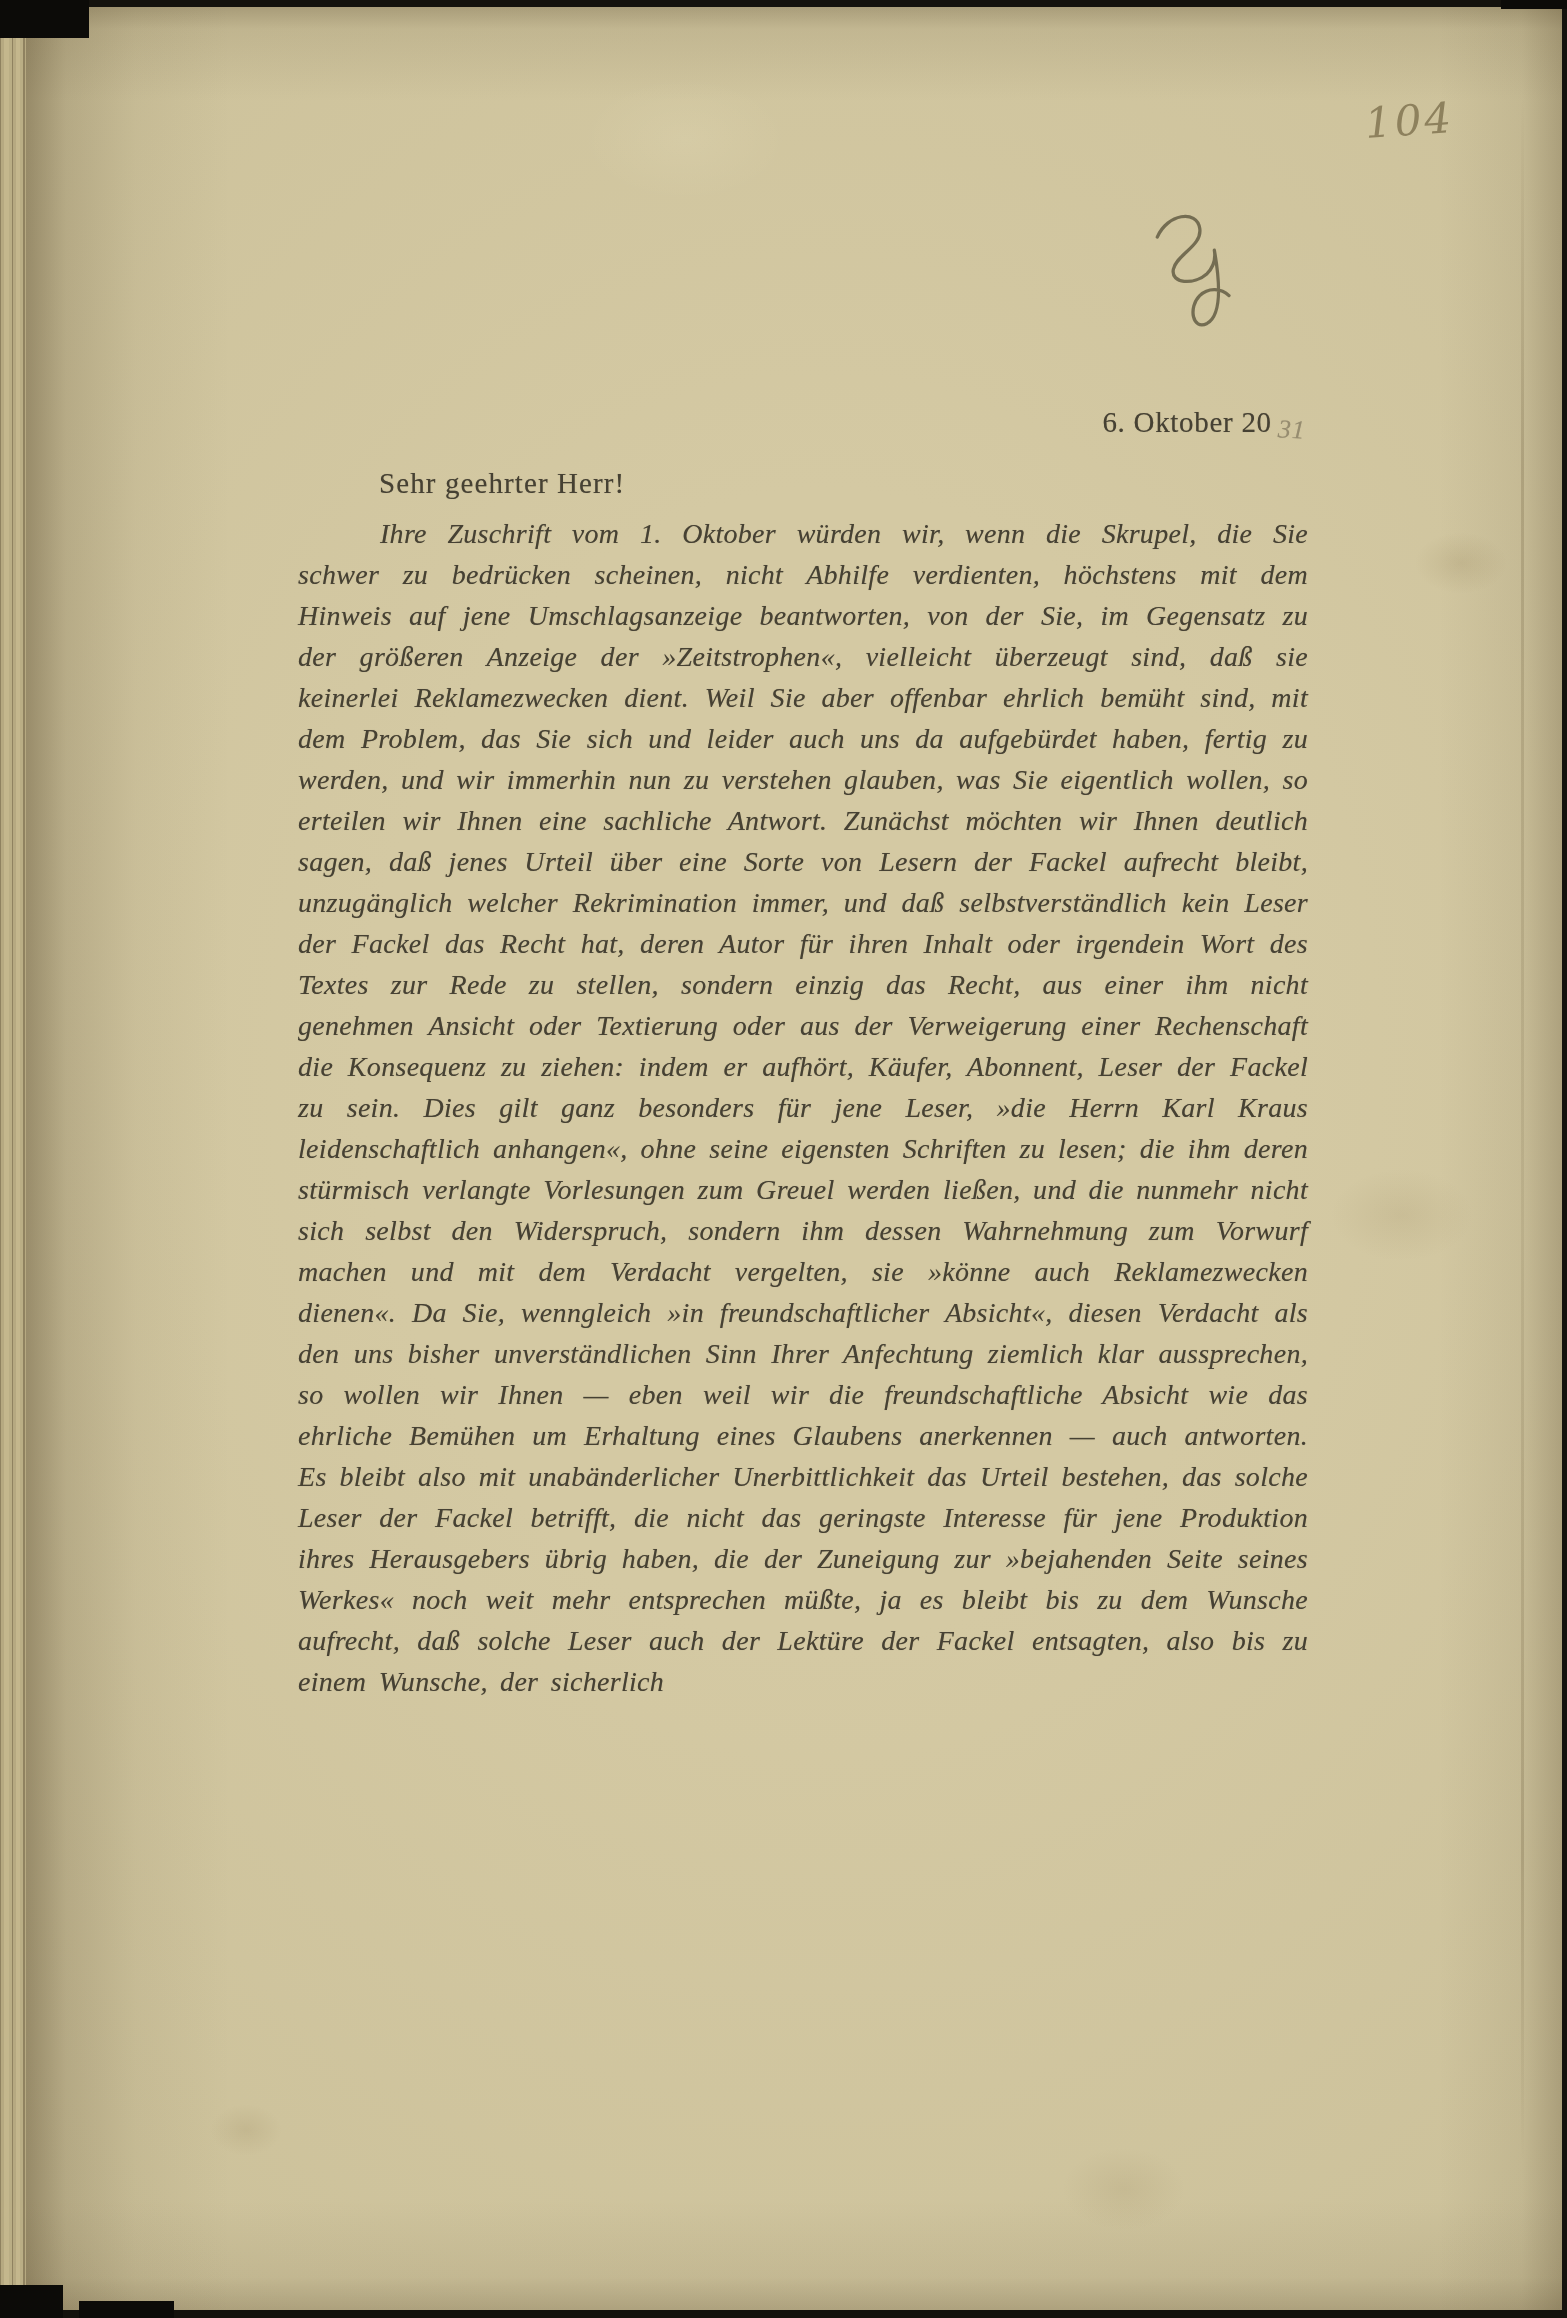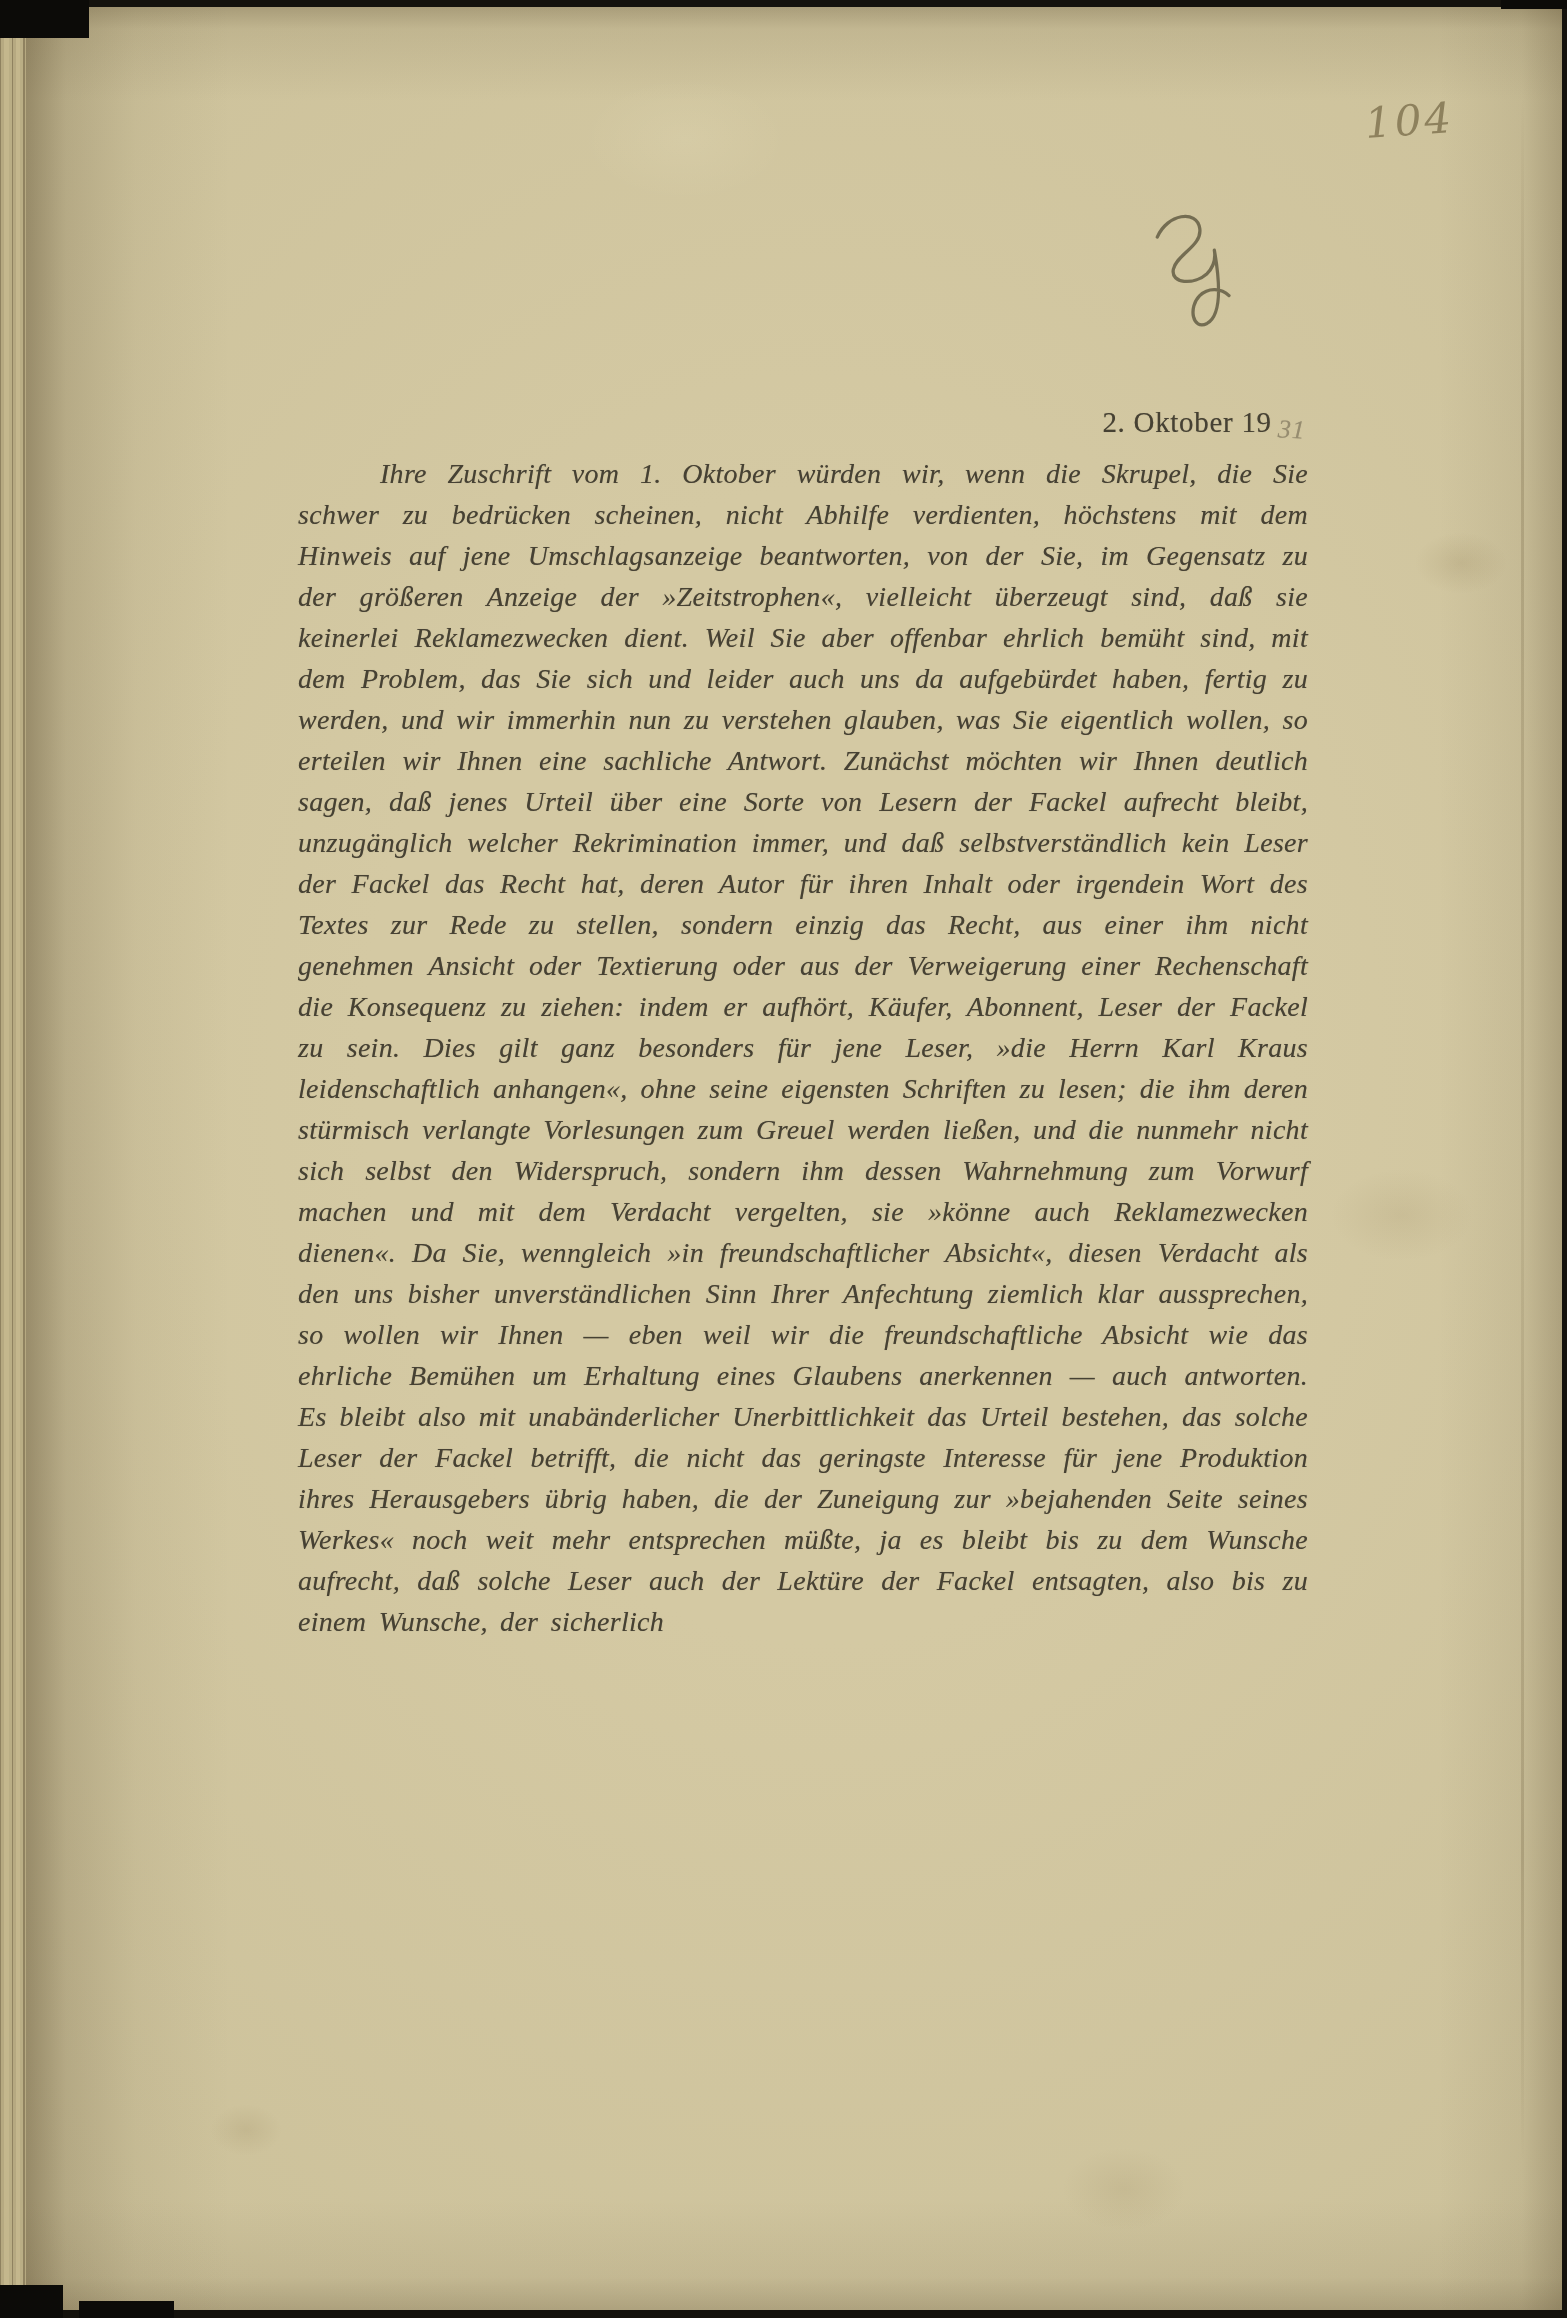--- a/index.html
+++ b/index.html
@@ -151,22 +151,23 @@
   <div class="crease-right"></div>
 
   <div class="page-num">104</div>
 
   <svg class="flourish" width="161" height="161" viewBox="0 0 220 220">
     <path d="M 40 52 C 54 20, 94 14, 98 40 C 102 64, 66 76, 62 96 C 58 116, 90 118, 108 102 C 116 94, 120 82, 118 70 C 124 104, 130 158, 108 170 C 88 180, 82 148, 98 132 C 110 120, 128 122, 138 132" fill="none" stroke="#5d563f" stroke-width="4.5" stroke-linecap="round" stroke-linejoin="round" opacity="0.8"></path>
   </svg>
 
   <div class="letter">
     <div class="date-line">
-      <span>2. Oktober 19</span><span class="date-suffix">31</span>
+      <span>6. Oktober 20</span><span class="date-suffix">31</span>
     </div>
+    <div class="salutation">Sehr geehrter Herr!</div>
     <p class="body-text">Ihre Zuschrift vom 1. Oktober würden wir, wenn die Skrupel, die Sie schwer zu bedrücken scheinen, nicht Abhilfe verdienten, höchstens mit dem Hinweis auf jene Umschlagsanzeige beantworten, von der Sie, im Gegensatz zu der größeren Anzeige der »Zeitstrophen«, vielleicht überzeugt sind, daß sie keinerlei Reklamezwecken dient. Weil Sie aber offenbar ehrlich bemüht sind, mit dem Problem, das Sie sich und leider auch uns da aufgebürdet haben, fertig zu werden, und wir immerhin nun zu verstehen glauben, was Sie eigentlich wollen, so erteilen wir Ihnen eine sachliche Antwort. Zunächst möchten wir Ihnen deutlich sagen, daß jenes Urteil über eine Sorte von Lesern der Fackel aufrecht bleibt, unzugänglich welcher Rekrimination immer, und daß selbstverständlich kein Leser der Fackel das Recht hat, deren Autor für ihren Inhalt oder irgendein Wort des Textes zur Rede zu stellen, sondern einzig das Recht, aus einer ihm nicht genehmen Ansicht oder Textierung oder aus der Verweigerung einer Rechenschaft die Konsequenz zu ziehen: indem er aufhört, Käufer, Abonnent, Leser der Fackel zu sein. Dies gilt ganz besonders für jene Leser, »die Herrn Karl Kraus leidenschaftlich anhangen«, ohne seine eigensten Schriften zu lesen; die ihm deren stürmisch verlangte Vorlesungen zum Greuel werden ließen, und die nunmehr nicht sich selbst den Widerspruch, sondern ihm dessen Wahrnehmung zum Vorwurf machen und mit dem Verdacht vergelten, sie »könne auch Reklamezwecken dienen«. Da Sie, wenngleich »in freundschaftlicher Absicht«, diesen Verdacht als den uns bisher unverständlichen Sinn Ihrer Anfechtung ziemlich klar aussprechen, so wollen wir Ihnen — eben weil wir die freundschaftliche Absicht wie das ehrliche Bemühen um Erhaltung eines Glaubens anerkennen — auch antworten. Es bleibt also mit unabänderlicher Unerbittlichkeit das Urteil bestehen, das solche Leser der Fackel betrifft, die nicht das geringste Interesse für jene Produktion ihres Herausgebers übrig haben, die der Zuneigung zur »bejahenden Seite seines Werkes« noch weit mehr entsprechen müßte, ja es bleibt bis zu dem Wunsche aufrecht, daß solche Leser auch der Lektüre der Fackel entsagten, also bis zu einem Wunsche, der sicherlich</p>
   </div>
 </div>
 
 <div class="corner-tl"></div>
 <div class="corner-bl"></div>
 <div class="tab-bottom"></div>
 <div class="corner-tr"></div>
 
 

